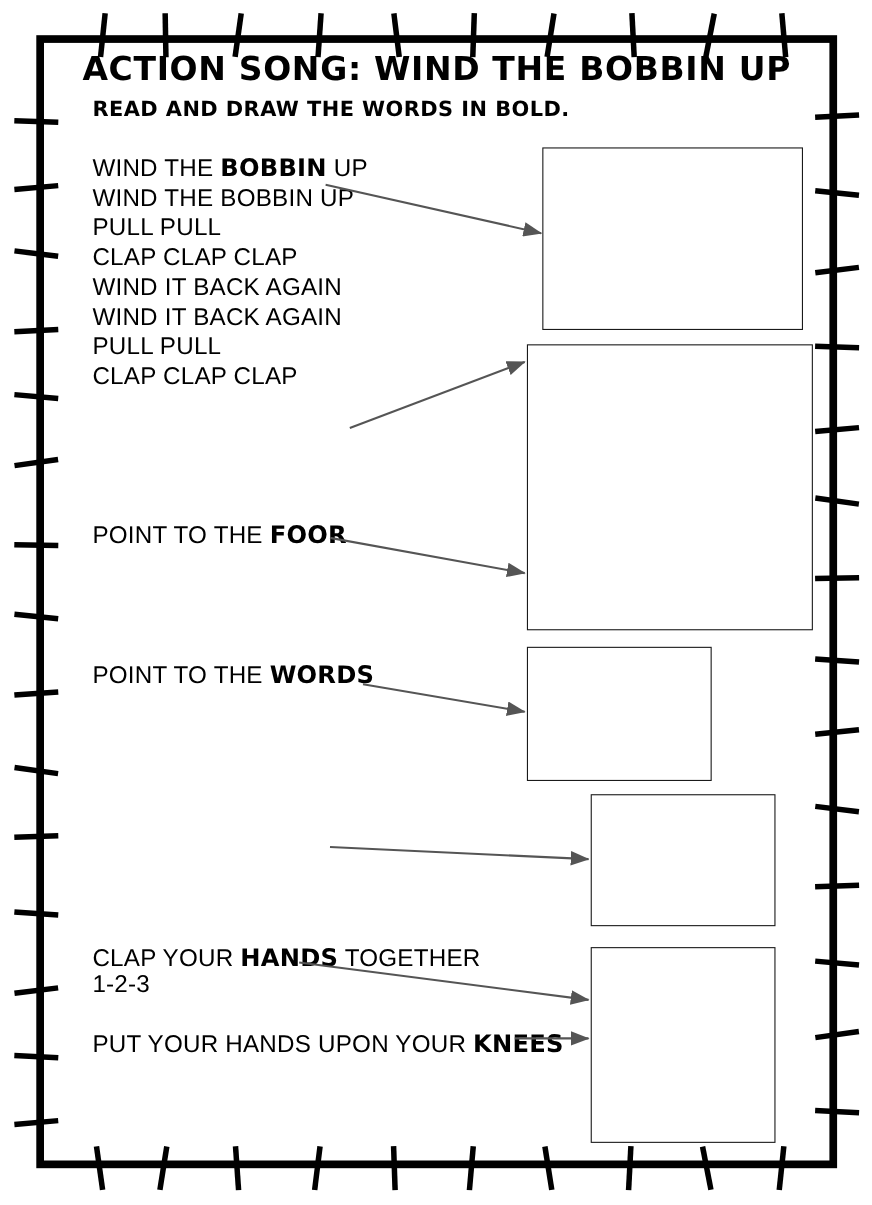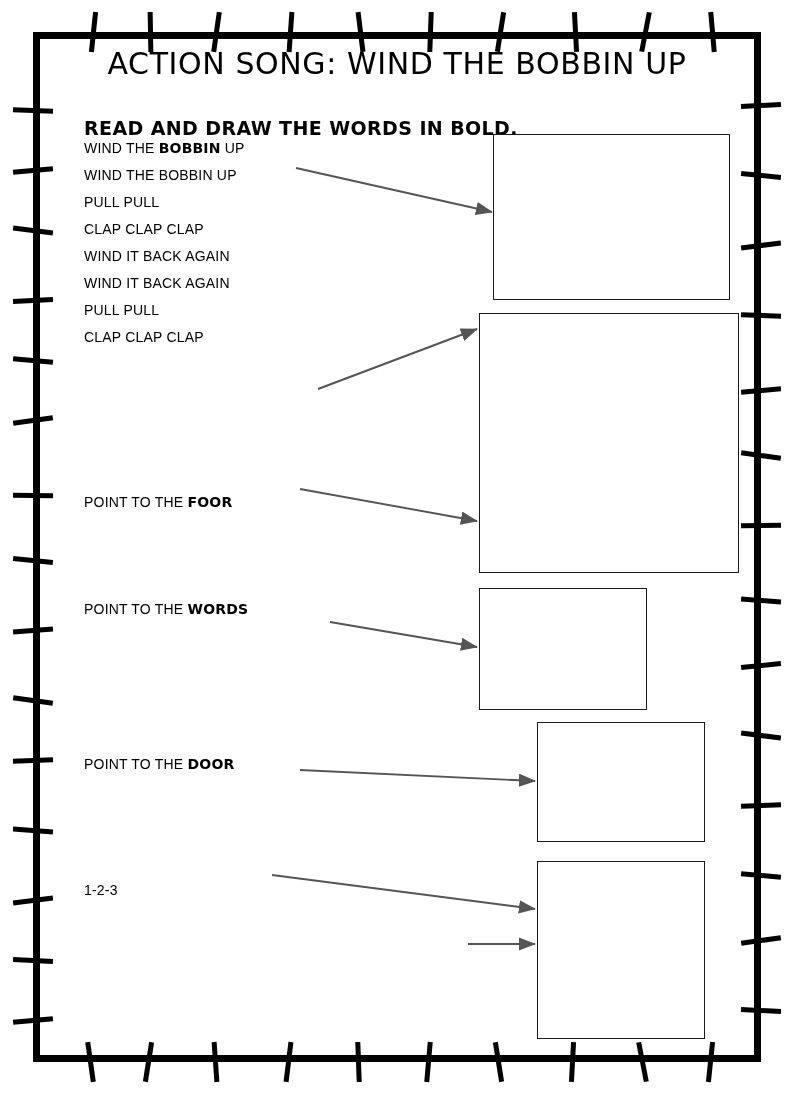--- a/index.html
+++ b/index.html
@@ -8,27 +8,27 @@
 
   .page{position:absolute;inset:0;}
 
   
   .frame{position:absolute;left:33px;top:32px;width:728px;height:1030px;
          box-sizing:border-box;border:7px solid #000;}
   .stitch{position:absolute;background:#000;}
 
   
   .title{position:absolute;left:33px;top:46px;width:728px;text-align:center;
-         font-size:30px;font-weight:normal;letter-spacing:.6px;
+         font-size:30px;font-weight:bold;letter-spacing:.6px;
          font-family:"DejaVu Sans",sans-serif;white-space:nowrap;}
   .subtitle{position:absolute;left:84px;top:88px;font-size:19px;font-weight:bold;
-            letter-spacing:.4px;font-family:"DejaVu Sans",sans-serif;margin-top:29px;}
+            letter-spacing:.4px;font-family:"DejaVu Sans",sans-serif;}
 
   
-  .txt{position:absolute;font-size:14px;letter-spacing:.2px;
+  .txt{position:absolute;font-size:22px;letter-spacing:.2px;
        font-family:"Liberation Sans",sans-serif;white-space:nowrap;}
   .txt b{font-weight:bold;font-family:"DejaVu Sans",sans-serif;}
 
   
   .box{position:absolute;box-sizing:border-box;border:1.6px solid #1a1a1a;
        background:#fff;}
 
   
   .arrows{position:absolute;left:0;top:0;width:793px;height:1095px;
           pointer-events:none;}
@@ -109,30 +109,33 @@
     <span>WIND THE </span><b>BOBBIN</b><span> UP</span>
   </div>
   <div class="txt" style="left:84px;top:167px;">WIND THE BOBBIN UP</div>
   <div class="txt" style="left:84px;top:194px;">PULL PULL</div>
   <div class="txt" style="left:84px;top:221px;">CLAP CLAP CLAP</div>
   <div class="txt" style="left:84px;top:248px;">WIND IT BACK AGAIN</div>
   <div class="txt" style="left:84px;top:275px;">WIND IT BACK AGAIN</div>
   <div class="txt" style="left:84px;top:302px;">PULL PULL</div>
   <div class="txt" style="left:84px;top:329px;">CLAP CLAP CLAP</div>
 
-  <div class="txt" style="left:84px;top:494px;">
+  <div class="txt" style="left:84px;top:474px;">
     <span>POINT TO THE </span><b>FOOR</b>
   </div>
   <div class="txt" style="left:84px;top:601px;">
     <span>POINT TO THE </span><b>WORDS</b>
   </div>
-  <div class="txt" style="left:84px;top:756px;">
-    <span>POINT TO THE </span><b>DOOR</b>
+  <div class="txt" style="left:84px;top:858px;">
+    <span>CLAP YOUR </span><b>HANDS</b><span> TOGETHER</span>
   </div>
   <div class="txt" style="left:84px;top:882px;text-align:right;">1-2-3</div>
+  <div class="txt" style="left:84px;top:936px;">
+    <span>PUT YOUR HANDS UPON YOUR </span><b>KNEES</b>
+  </div>
 
   <svg class="arrows" viewBox="0 0 793 1095">
     <defs>
       <marker id="ah" markerWidth="9" markerHeight="7" refX="8.5" refY="3.5" orient="auto" markerUnits="strokeWidth">
         <polygon points="0 0, 9 3.5, 0 7" fill="#555"></polygon>
       </marker>
     </defs>
     <g stroke="#555" stroke-width="1.9" fill="none" marker-end="url(#ah)">
       <line x1="296" y1="168" x2="492" y2="212"></line>
       <line x1="318" y1="389" x2="477" y2="329"></line>

